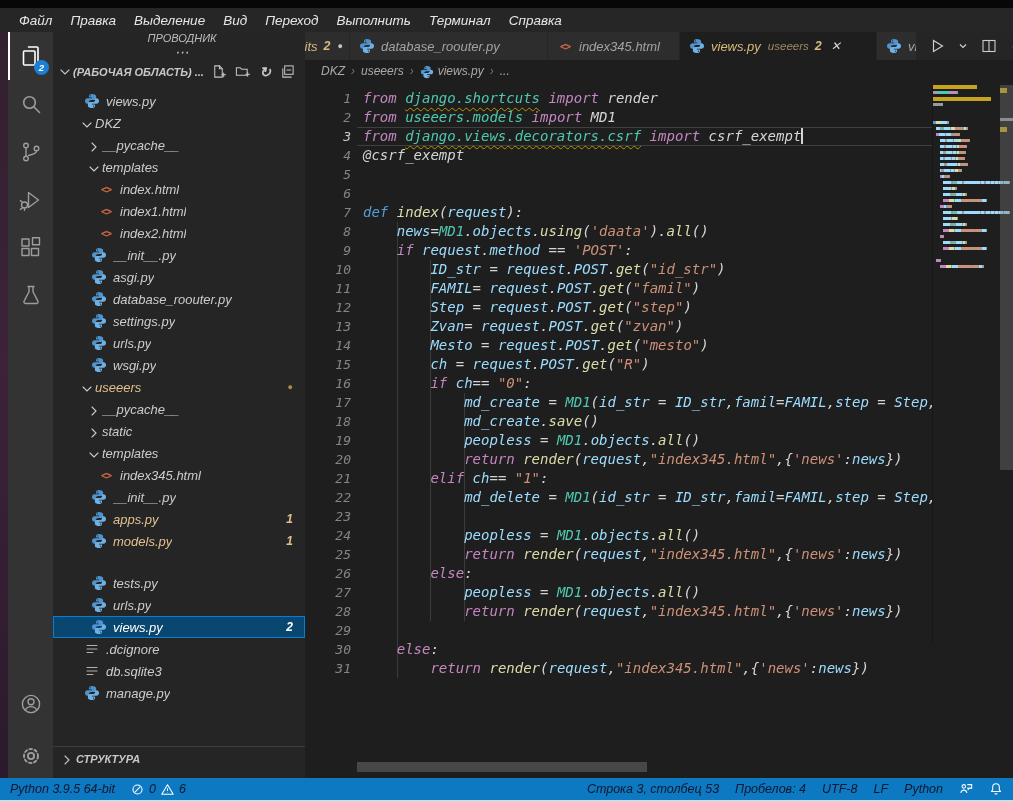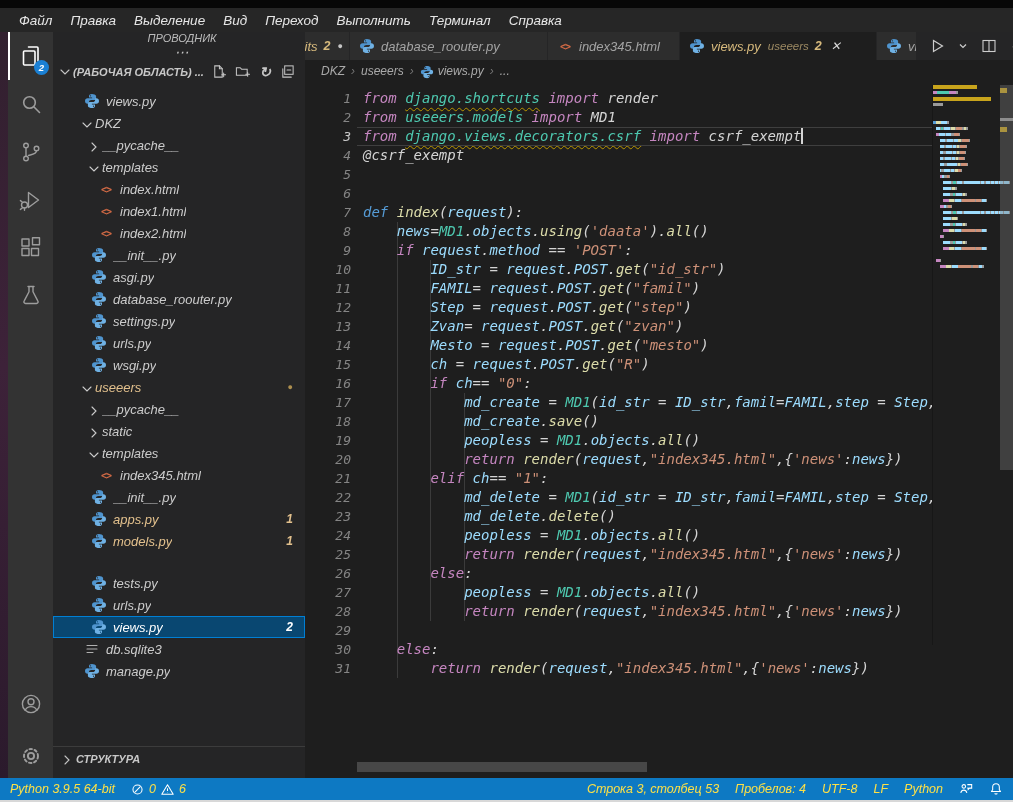--- a/index.html
+++ b/index.html
@@ -84,21 +84,21 @@
   #minimap{position:absolute;left:627px;top:53px;width:68px;height:560px;border-left:1px solid #171717;}
   .mm-row{height:6px;display:flex;align-items:flex-start;}
   .mm-seg{height:3px;flex:none;}
   #vscroll{position:absolute;right:0;top:0;width:13px;height:746px;}
   #vthumb{position:absolute;left:0;top:53px;width:13px;height:385px;background:rgba(121,121,121,0.38);}
   .ruler-mark{position:absolute;left:0;}
   #hscroll{position:absolute;left:52px;top:730px;width:580px;height:10px;}
   #hthumb{position:absolute;left:0;top:0;width:290px;height:10px;background:#474747;}
   
   #statusbar{left:0;top:778px;width:1013px;height:22px;background:#0d79c3;display:flex;align-items:center;
-             justify-content:space-between;color:#fde047;font-size:12.5px;padding:0 10px;box-sizing:border-box;}
+             justify-content:space-between;color:#0f172a;font-size:12.5px;padding:0 10px;box-sizing:border-box;}
   .sb-group{display:flex;align-items:center;gap:16px;}
   .sb-item{display:flex;align-items:center;gap:5px;white-space:nowrap;}
   .sb-item svg{display:block;}
   #bottom-strip{left:0;top:800px;width:1013px;height:2px;background:#d8d8d8;}
 </style>
 </head>
 <body>
 
 <div id="app">
   <div class="abs" id="top-strip"></div>
@@ -385,20 +385,28 @@
           </span>
           <span class="lbl">views.py</span>
           <span class="badge">2</span>
         </div>
         <div class="tree-row" style="padding-left: 31px;">
           <span class="ficon">
             <svg viewBox="0 0 16 16" fill="none" stroke="currentColor" stroke-width="1.1" stroke-linecap="round" width="16" height="16">
               <path d="M3 4.5h10M3 8h10M3 11.5h6" stroke="#b0b0b0"></path>
             </svg>
           </span>
+          <span class="lbl">.dcignore</span>
+        </div>
+        <div class="tree-row" style="padding-left: 31px;">
+          <span class="ficon">
+            <svg viewBox="0 0 16 16" fill="none" stroke="currentColor" stroke-width="1.1" stroke-linecap="round" width="16" height="16">
+              <path d="M3 4.5h10M3 8h10M3 11.5h6" stroke="#b0b0b0"></path>
+            </svg>
+          </span>
           <span class="lbl">db.sqlite3</span>
         </div>
         <div class="tree-row" style="padding-left: 31px;">
           <span class="ficon">
             <svg viewBox="0 0 16 16" width="16" height="16">
               <path fill="#4f94ce" d="M7.9 1C6.3 1 5 1.7 5 3.1v1.5h3.1v.7H3.6C2.1 5.3 1 6.3 1 8s1.1 2.7 2.6 2.7h1.3V9.1c0-1.3 1.1-2.1 2.4-2.1h3.1c1 0 1.7-.8 1.7-1.8V3.1C12.1 1.7 9.5 1 7.9 1zM6.5 2.2c.3 0 .6.3.6.6s-.3.6-.6.6-.6-.3-.6-.6.3-.6.6-.6z"></path>
               <path fill="#6fb1e4" d="M8.1 15c1.6 0 2.9-.7 2.9-2.1v-1.5H7.9v-.7h4.5c1.5 0 2.6-1 2.6-2.7s-1.1-2.7-2.6-2.7h-1.3v1.6c0 1.3-1.1 2.1-2.4 2.1H5.6c-1 0-1.7.8-1.7 1.8v2.1C3.9 14.3 6.5 15 8.1 15zm1.4-1.2c-.3 0-.6-.3-.6-.6s.3-.6.6-.6.6.3.6.6-.3.6-.6.6z"></path>
             </svg>
           </span>
           <span class="lbl">manage.py</span>
@@ -518,21 +526,21 @@
           <div class="code-line"><span class="ln">13</span><span class="lt"><span class="tk-p">        </span><span class="tk-v">Zvan</span><span class="tk-p">= </span><span class="tk-v">request</span><span class="tk-p">.</span><span class="tk-v">POST</span><span class="tk-p">.</span><span class="tk-f">get</span><span class="tk-p">(</span><span class="tk-s">"zvan"</span><span class="tk-p">)</span></span></div>
           <div class="code-line"><span class="ln">14</span><span class="lt"><span class="tk-p">        </span><span class="tk-v">Mesto</span><span class="tk-p"> = </span><span class="tk-v">request</span><span class="tk-p">.</span><span class="tk-v">POST</span><span class="tk-p">.</span><span class="tk-f">get</span><span class="tk-p">(</span><span class="tk-s">"mesto"</span><span class="tk-p">)</span></span></div>
           <div class="code-line"><span class="ln">15</span><span class="lt"><span class="tk-p">        </span><span class="tk-v">ch</span><span class="tk-p"> = </span><span class="tk-v">request</span><span class="tk-p">.</span><span class="tk-v">POST</span><span class="tk-p">.</span><span class="tk-f">get</span><span class="tk-p">(</span><span class="tk-s">"R"</span><span class="tk-p">)</span></span></div>
           <div class="code-line"><span class="ln">16</span><span class="lt"><span class="tk-p">        </span><span class="tk-k">if </span><span class="tk-v">ch</span><span class="tk-p">== </span><span class="tk-s">"0"</span><span class="tk-p">:</span></span></div>
           <div class="code-line"><span class="ln">17</span><span class="lt"><span class="tk-p">            </span><span class="tk-v">md_create</span><span class="tk-p"> = </span><span class="tk-t">MD1</span><span class="tk-p">(</span><span class="tk-v">id_str</span><span class="tk-p"> = </span><span class="tk-v">ID_str</span><span class="tk-p">,</span><span class="tk-v">famil</span><span class="tk-p">=</span><span class="tk-v">FAMIL</span><span class="tk-p">,</span><span class="tk-v">step</span><span class="tk-p"> = </span><span class="tk-v">Step</span><span class="tk-p">,</span></span></div>
           <div class="code-line"><span class="ln">18</span><span class="lt"><span class="tk-p">            </span><span class="tk-v">md_create</span><span class="tk-p">.</span><span class="tk-f">save</span><span class="tk-p">()</span></span></div>
           <div class="code-line"><span class="ln">19</span><span class="lt"><span class="tk-p">            </span><span class="tk-v">peopless</span><span class="tk-p"> = </span><span class="tk-t">MD1</span><span class="tk-p">.</span><span class="tk-v">objects</span><span class="tk-p">.</span><span class="tk-f">all</span><span class="tk-p">()</span></span></div>
           <div class="code-line"><span class="ln">20</span><span class="lt"><span class="tk-p">            </span><span class="tk-k">return </span><span class="tk-f">render</span><span class="tk-p">(</span><span class="tk-v">request</span><span class="tk-p">,</span><span class="tk-s">"index345.html"</span><span class="tk-p">,{</span><span class="tk-s">'news'</span><span class="tk-p">:</span><span class="tk-v">news</span><span class="tk-p">})</span></span></div>
           <div class="code-line"><span class="ln">21</span><span class="lt"><span class="tk-p">        </span><span class="tk-k">elif </span><span class="tk-v">ch</span><span class="tk-p">== </span><span class="tk-s">"1"</span><span class="tk-p">:</span></span></div>
           <div class="code-line"><span class="ln">22</span><span class="lt"><span class="tk-p">            </span><span class="tk-v">md_delete</span><span class="tk-p"> = </span><span class="tk-t">MD1</span><span class="tk-p">(</span><span class="tk-v">id_str</span><span class="tk-p"> = </span><span class="tk-v">ID_str</span><span class="tk-p">,</span><span class="tk-v">famil</span><span class="tk-p">=</span><span class="tk-v">FAMIL</span><span class="tk-p">,</span><span class="tk-v">step</span><span class="tk-p"> = </span><span class="tk-v">Step</span><span class="tk-p">,</span></span></div>
-          <div class="code-line"><span class="ln">23</span><span class="lt"><span class="tk-p">            </span><span class="tk-v">md_delete</span><span class="tk-p">.</span><span class="tk-f">delete</span><span class="tk-p">()</span></span></div>
+          <div class="code-line"><span class="ln">23</span></div>
           <div class="code-line"><span class="ln">24</span><span class="lt"><span class="tk-p">            </span><span class="tk-v">peopless</span><span class="tk-p"> = </span><span class="tk-t">MD1</span><span class="tk-p">.</span><span class="tk-v">objects</span><span class="tk-p">.</span><span class="tk-f">all</span><span class="tk-p">()</span></span></div>
           <div class="code-line"><span class="ln">25</span><span class="lt"><span class="tk-p">            </span><span class="tk-k">return </span><span class="tk-f">render</span><span class="tk-p">(</span><span class="tk-v">request</span><span class="tk-p">,</span><span class="tk-s">"index345.html"</span><span class="tk-p">,{</span><span class="tk-s">'news'</span><span class="tk-p">:</span><span class="tk-v">news</span><span class="tk-p">})</span></span></div>
           <div class="code-line"><span class="ln">26</span><span class="lt"><span class="tk-p">        </span><span class="tk-k">else</span><span class="tk-p">:</span></span></div>
           <div class="code-line"><span class="ln">27</span><span class="lt"><span class="tk-p">            </span><span class="tk-v">peopless</span><span class="tk-p"> = </span><span class="tk-t">MD1</span><span class="tk-p">.</span><span class="tk-v">objects</span><span class="tk-p">.</span><span class="tk-f">all</span><span class="tk-p">()</span></span></div>
           <div class="code-line"><span class="ln">28</span><span class="lt"><span class="tk-p">            </span><span class="tk-k">return </span><span class="tk-f">render</span><span class="tk-p">(</span><span class="tk-v">request</span><span class="tk-p">,</span><span class="tk-s">"index345.html"</span><span class="tk-p">,{</span><span class="tk-s">'news'</span><span class="tk-p">:</span><span class="tk-v">news</span><span class="tk-p">})</span></span></div>
           <div class="code-line"><span class="ln">29</span><span class="lt"></span></div>
           <div class="code-line"><span class="ln">30</span><span class="lt"><span class="tk-p">    </span><span class="tk-k">else</span><span class="tk-p">:</span></span></div>
           <div class="code-line"><span class="ln">31</span><span class="lt"><span class="tk-p">        </span><span class="tk-k">return </span><span class="tk-f">render</span><span class="tk-p">(</span><span class="tk-v">request</span><span class="tk-p">,</span><span class="tk-s">"index345.html"</span><span class="tk-p">,{</span><span class="tk-s">'news'</span><span class="tk-p">:</span><span class="tk-v">news</span><span class="tk-p">})</span></span></div>
         </div>
     </div>

